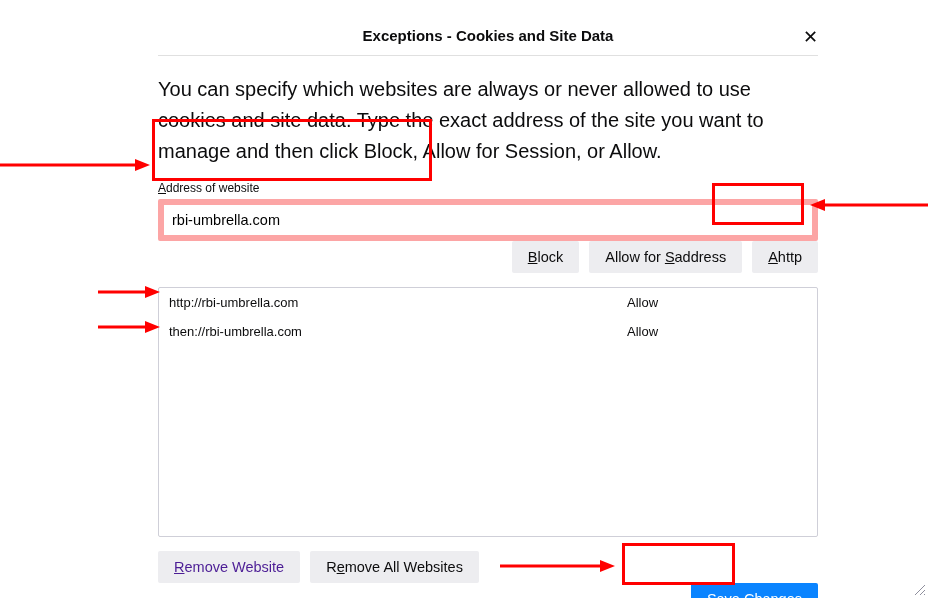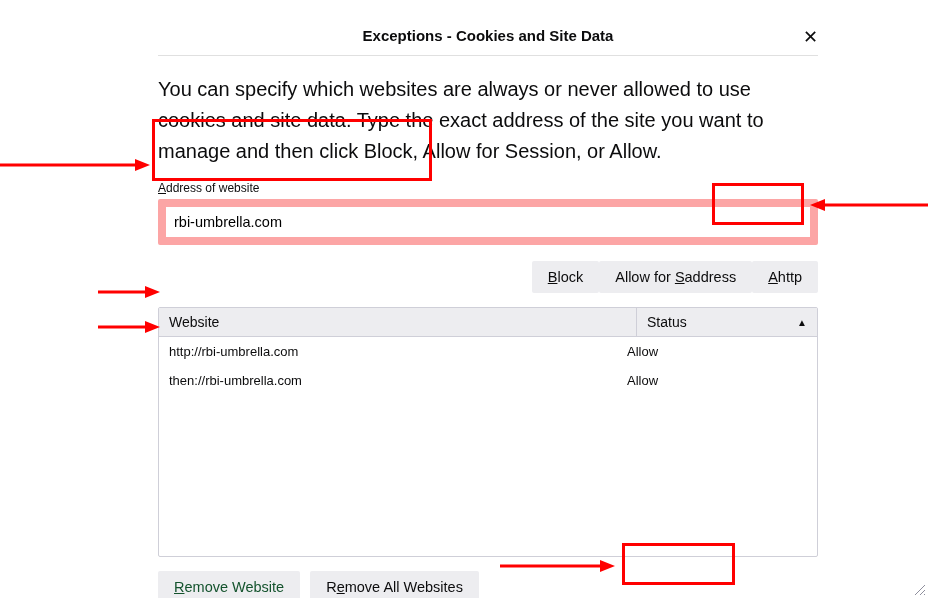--- a/index.html
+++ b/index.html
@@ -47,41 +47,42 @@
     .field-label {
       margin-top: 14px;
       font-size: 12px;
     }
     .field-label .ul { text-decoration: underline; }
     .addr-input {
       width: 100%;
       margin-top: 4px;
       padding: 7px 8px;
       font-size: 14.5px;
-      border: 8px solid #fca5a5;
+      border: 6px solid #fca5a5;
       border-radius: 2px;
       outline: none;
     }
     .btn-row {
       display: flex;
       justify-content: flex-end;
-      margin-top: 16px;
+      gap: 10px;
+      margin-top: 0;
     }
     .btn {
       background: #ededf0;
       border: none;
       border-radius: 2px;
       padding: 8px 16px;
       font-size: 14.5px;
       cursor: pointer;
       min-width: 64px;
       color: #0c0c0d;
     }
     .btn .ul { text-decoration: underline; }
-    .btn.disabled { color: #14532d; cursor: default; }
+    .btn.disabled { color: #4c1d95; cursor: default; }
     .btn.primary { background: #0a84ff; color: #fff; }
     .table {
       margin-top: 14px;
       border: 1px solid #cfcfd8;
       border-radius: 2px;
       height: 250px;
       overflow: hidden;
     }
     .thead {
       display: flex;
@@ -164,27 +165,20 @@
     </button>
     <button class="btn">
       <span>Allow for </span><span class="ul">S</span><span>address</span>
     </button>
     <button class="btn">
       <span class="ul">A</span><span>http</span>
     </button>
   </div>
 
   <div class="table">
-    <div class="thead">
-      <div class="th website">Website</div>
-      <div class="th status">
-        <span>Status</span>
-        <span class="sort-caret">▲</span>
-      </div>
-    </div>
     <div class="tbody">
       <div class="trow">
         <div class="c1">http://rbi-umbrella.com</div>
         <div class="c2">Allow</div>
       </div>
       <div class="trow">
         <div class="c1">then://rbi-umbrella.com</div>
         <div class="c2">Allow</div>
       </div>
     </div>

